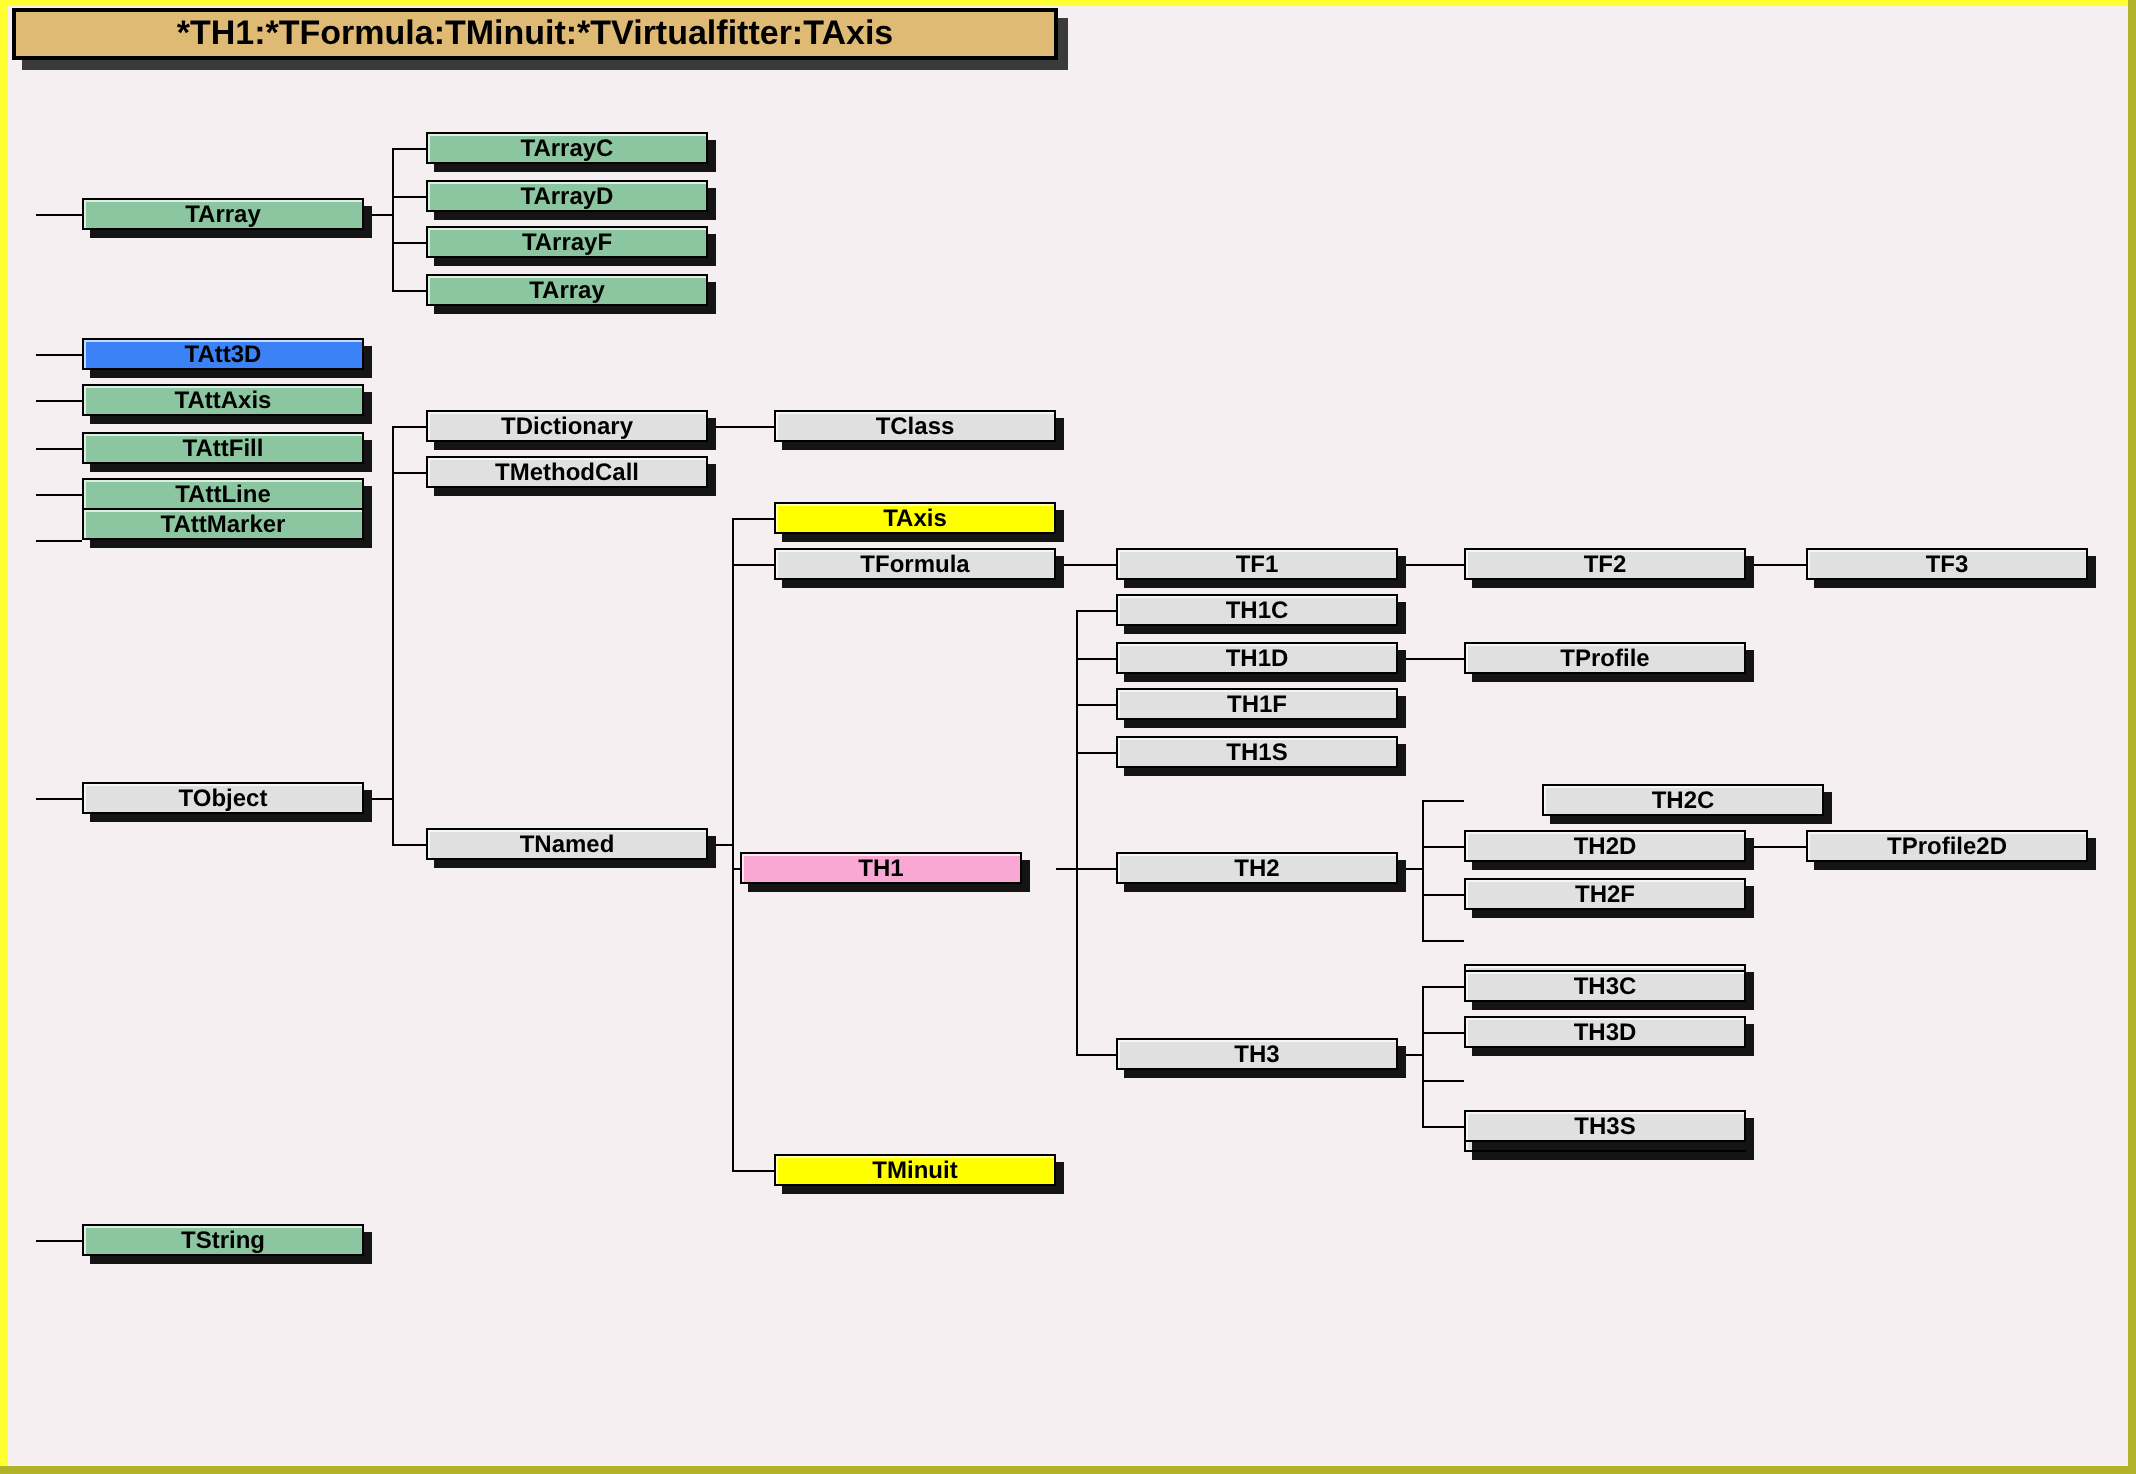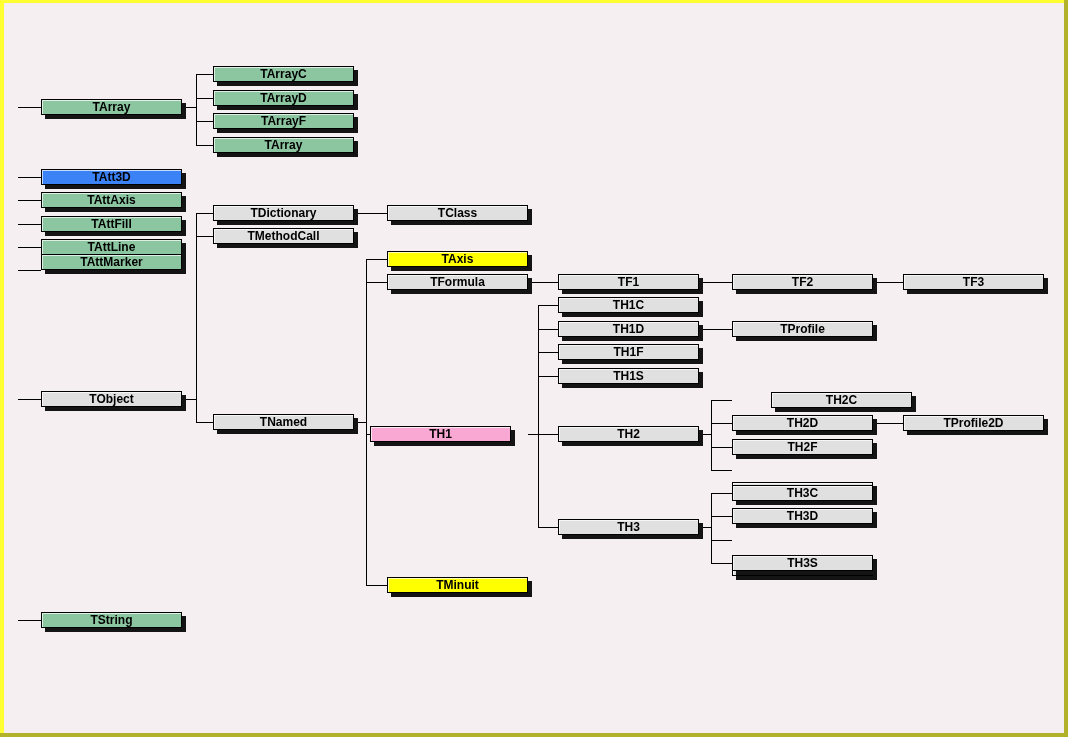--- a/index.html
+++ b/index.html
@@ -45,20 +45,21 @@
     white-space: nowrap;
     overflow: hidden;
   }
 
   .edge { position: absolute; z-index: 1; }
 </style>
 </head>
 <body>
 
 <div class="page" style="background: rgb(245, 239, 242);">
+  <div class="title-box" style="background: rgb(223, 186, 116);">*TH1:*TFormula:TMinuit:*TVirtualfitter:TAxis</div>
   <div>
       <div class="edge" style="left: 18px; top: 107px; width: 23px; height: 1px; background: rgb(0, 0, 0);"></div>
       <div class="edge" style="left: 18px; top: 177px; width: 23px; height: 1px; background: rgb(0, 0, 0);"></div>
       <div class="edge" style="left: 18px; top: 200px; width: 23px; height: 1px; background: rgb(0, 0, 0);"></div>
       <div class="edge" style="left: 18px; top: 224px; width: 23px; height: 1px; background: rgb(0, 0, 0);"></div>
       <div class="edge" style="left: 18px; top: 247px; width: 23px; height: 1px; background: rgb(0, 0, 0);"></div>
       <div class="edge" style="left: 18px; top: 270px; width: 23px; height: 1px; background: rgb(0, 0, 0);"></div>
       <div class="edge" style="left: 18px; top: 399px; width: 23px; height: 1px; background: rgb(0, 0, 0);"></div>
       <div class="edge" style="left: 18px; top: 620px; width: 23px; height: 1px; background: rgb(0, 0, 0);"></div>
       <div class="edge" style="left: 182px; top: 107px; width: 14px; height: 1px; background: rgb(0, 0, 0);"></div>

